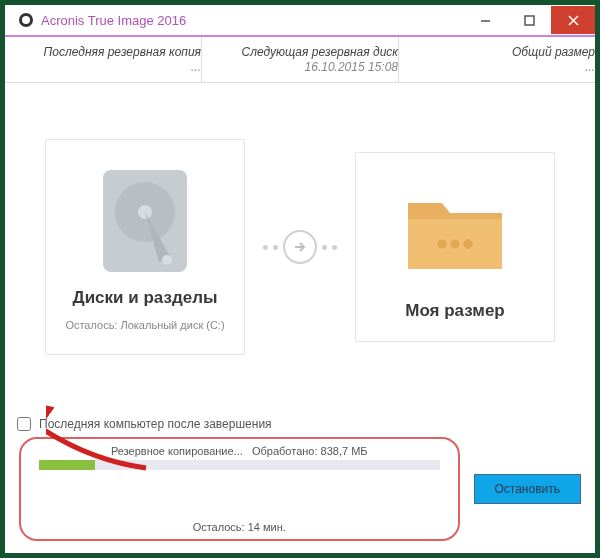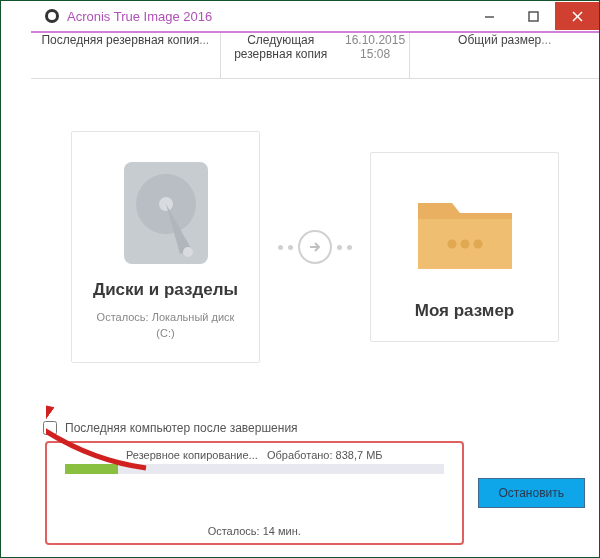--- a/index.html
+++ b/index.html
@@ -6,24 +6,23 @@
     body {
       width: 600px;
       height: 558px;
       font-family: "Segoe UI", Arial, sans-serif;
       background: #fff;
       overflow: hidden;
     }
     .window {
       width: 100%;
       height: 100%;
-      border: 1px solid #14532d;
+      border: 5px solid #14532d;
       display: flex;
       flex-direction: column;
-      padding-left: 30px;
     }
     .titlebar {
       height: 32px;
       background: #fff;
       border-bottom: 2px solid #d080d8;
       display: flex;
       align-items: center;
       justify-content: space-between;
       padding-left: 14px;
     }
@@ -42,24 +41,24 @@
       width: 44px; height: 28px;
       display: flex; align-items: center; justify-content: center;
       font-size: 13px; color: #555;
     }
     .win-btn.close { background: #d04030; color: #fff; }
     .info-row {
       display: flex; height: 46px;
       border-bottom: 1px solid #ddd;
     }
     .info-cell {
-      flex: 1; text-align: center;
-      display: flex; justify-content: center;
+      flex: 1; text-align: right;
+      display: flex; flex-direction: column; justify-content: center;
       border-right: 1px solid #ddd;
-      color: #555; font-size: 12px;
+      color: #555; font-size: 12px; font-style: italic;
     }
     .info-cell:last-child { border-right: none; }
     .info-label { color: #444; font-size: 12px; margin-bottom: 1px; }
     .info-value { color: #888; font-size: 12px; }
     .content {
       flex: 1;
       display: flex;
       align-items: center;
       justify-content: center;
       gap: 18px;
@@ -89,21 +88,21 @@
     }
     .shutdown-row input { width: 14px; height: 14px; }
 
     .footer {
       display: flex; align-items: center; gap: 14px;
       padding: 6px 14px 12px 14px;
     }
     .progress-zone {
       flex: 1;
       border: 2px solid #e06060;
-      border-radius: 4px;
+      border-radius: 18px;
       padding: 6px 18px 6px 18px;
       display: flex; flex-direction: column; align-items: center; gap: 3px;
     }
     .prog-top { font-size: 11px; color: #555; }
     .prog-bar {
       width: 100%; height: 10px; background: #e8e8f0;
       position: relative; overflow: hidden;
     }
     .prog-fill {
       width: 14%; height: 100%; background: #8ac040;
@@ -151,21 +150,21 @@
       </div>
     </div>
   </div>
 
   <div class="info-row">
     <div class="info-cell">
       <span class="info-label">Последняя резервная копия</span>
       <span class="info-value">...</span>
     </div>
     <div class="info-cell">
-      <span class="info-label">Следующая резервная копия</span>
+      <span class="info-label">Следующая резервная диск</span>
       <span class="info-value">16.10.2015 15:08</span>
     </div>
     <div class="info-cell">
       <span class="info-label">Общий размер</span>
       <span class="info-value">...</span>
     </div>
   </div>
 
   <div class="content">
 

